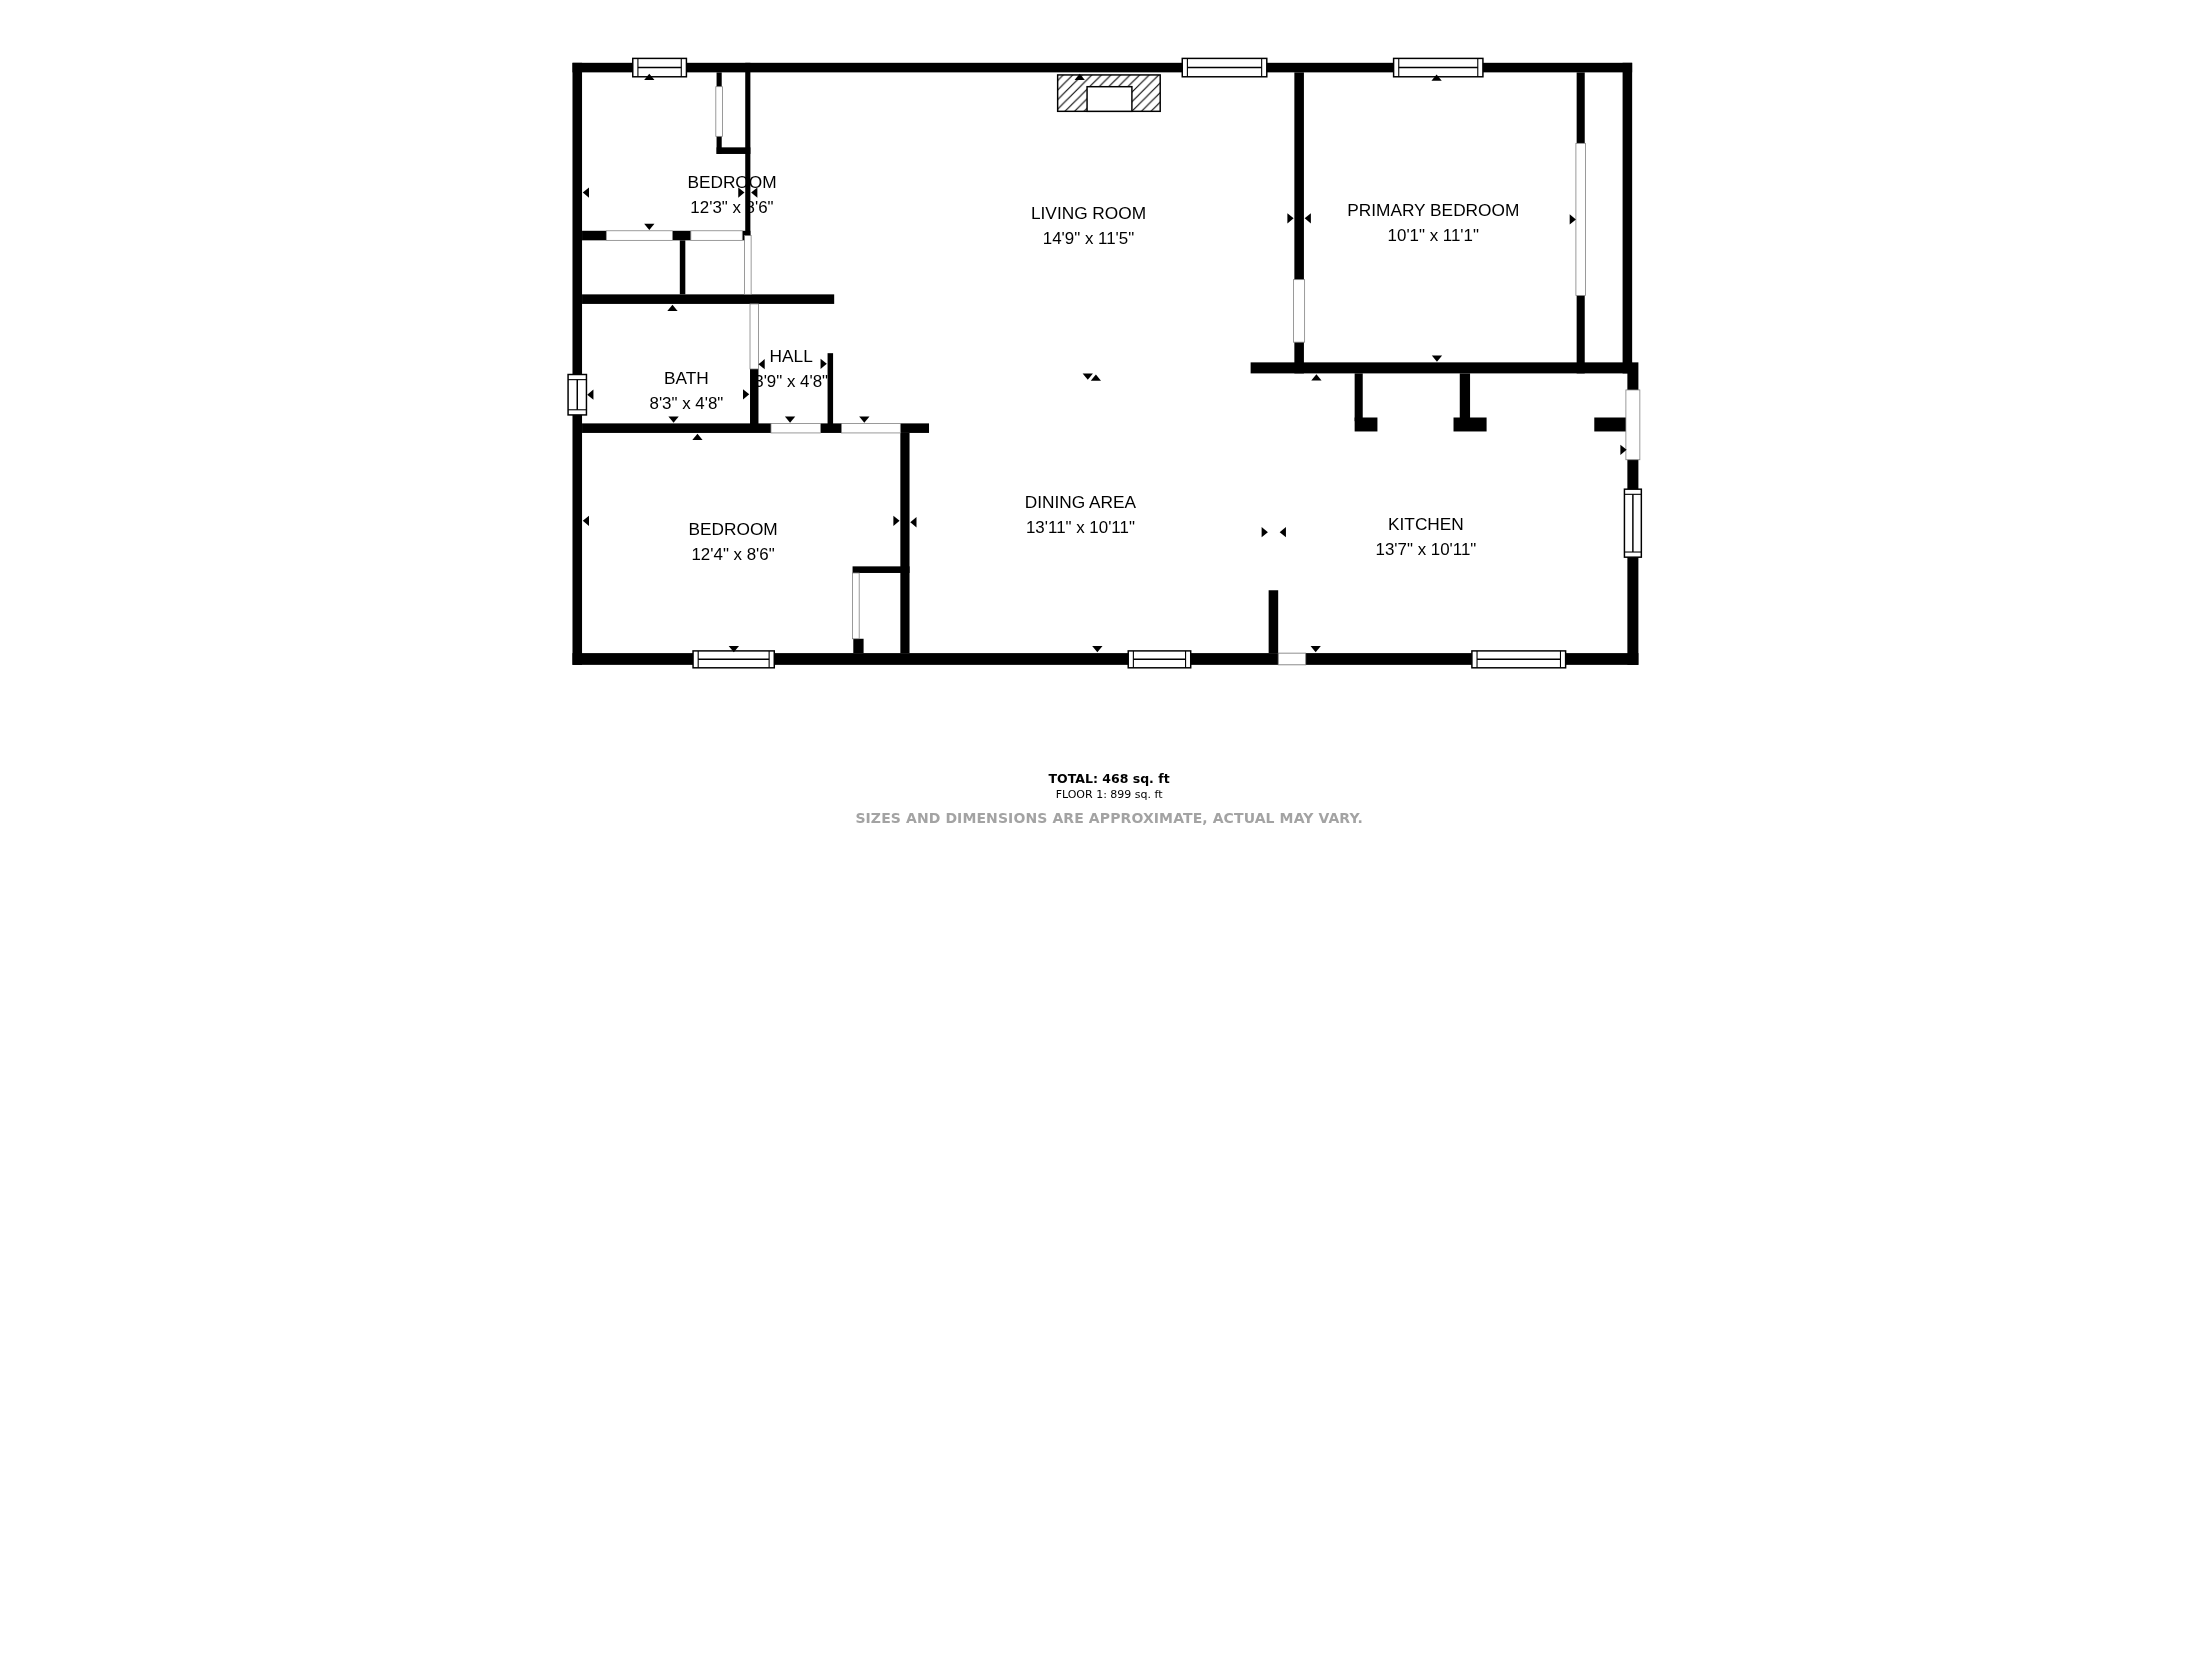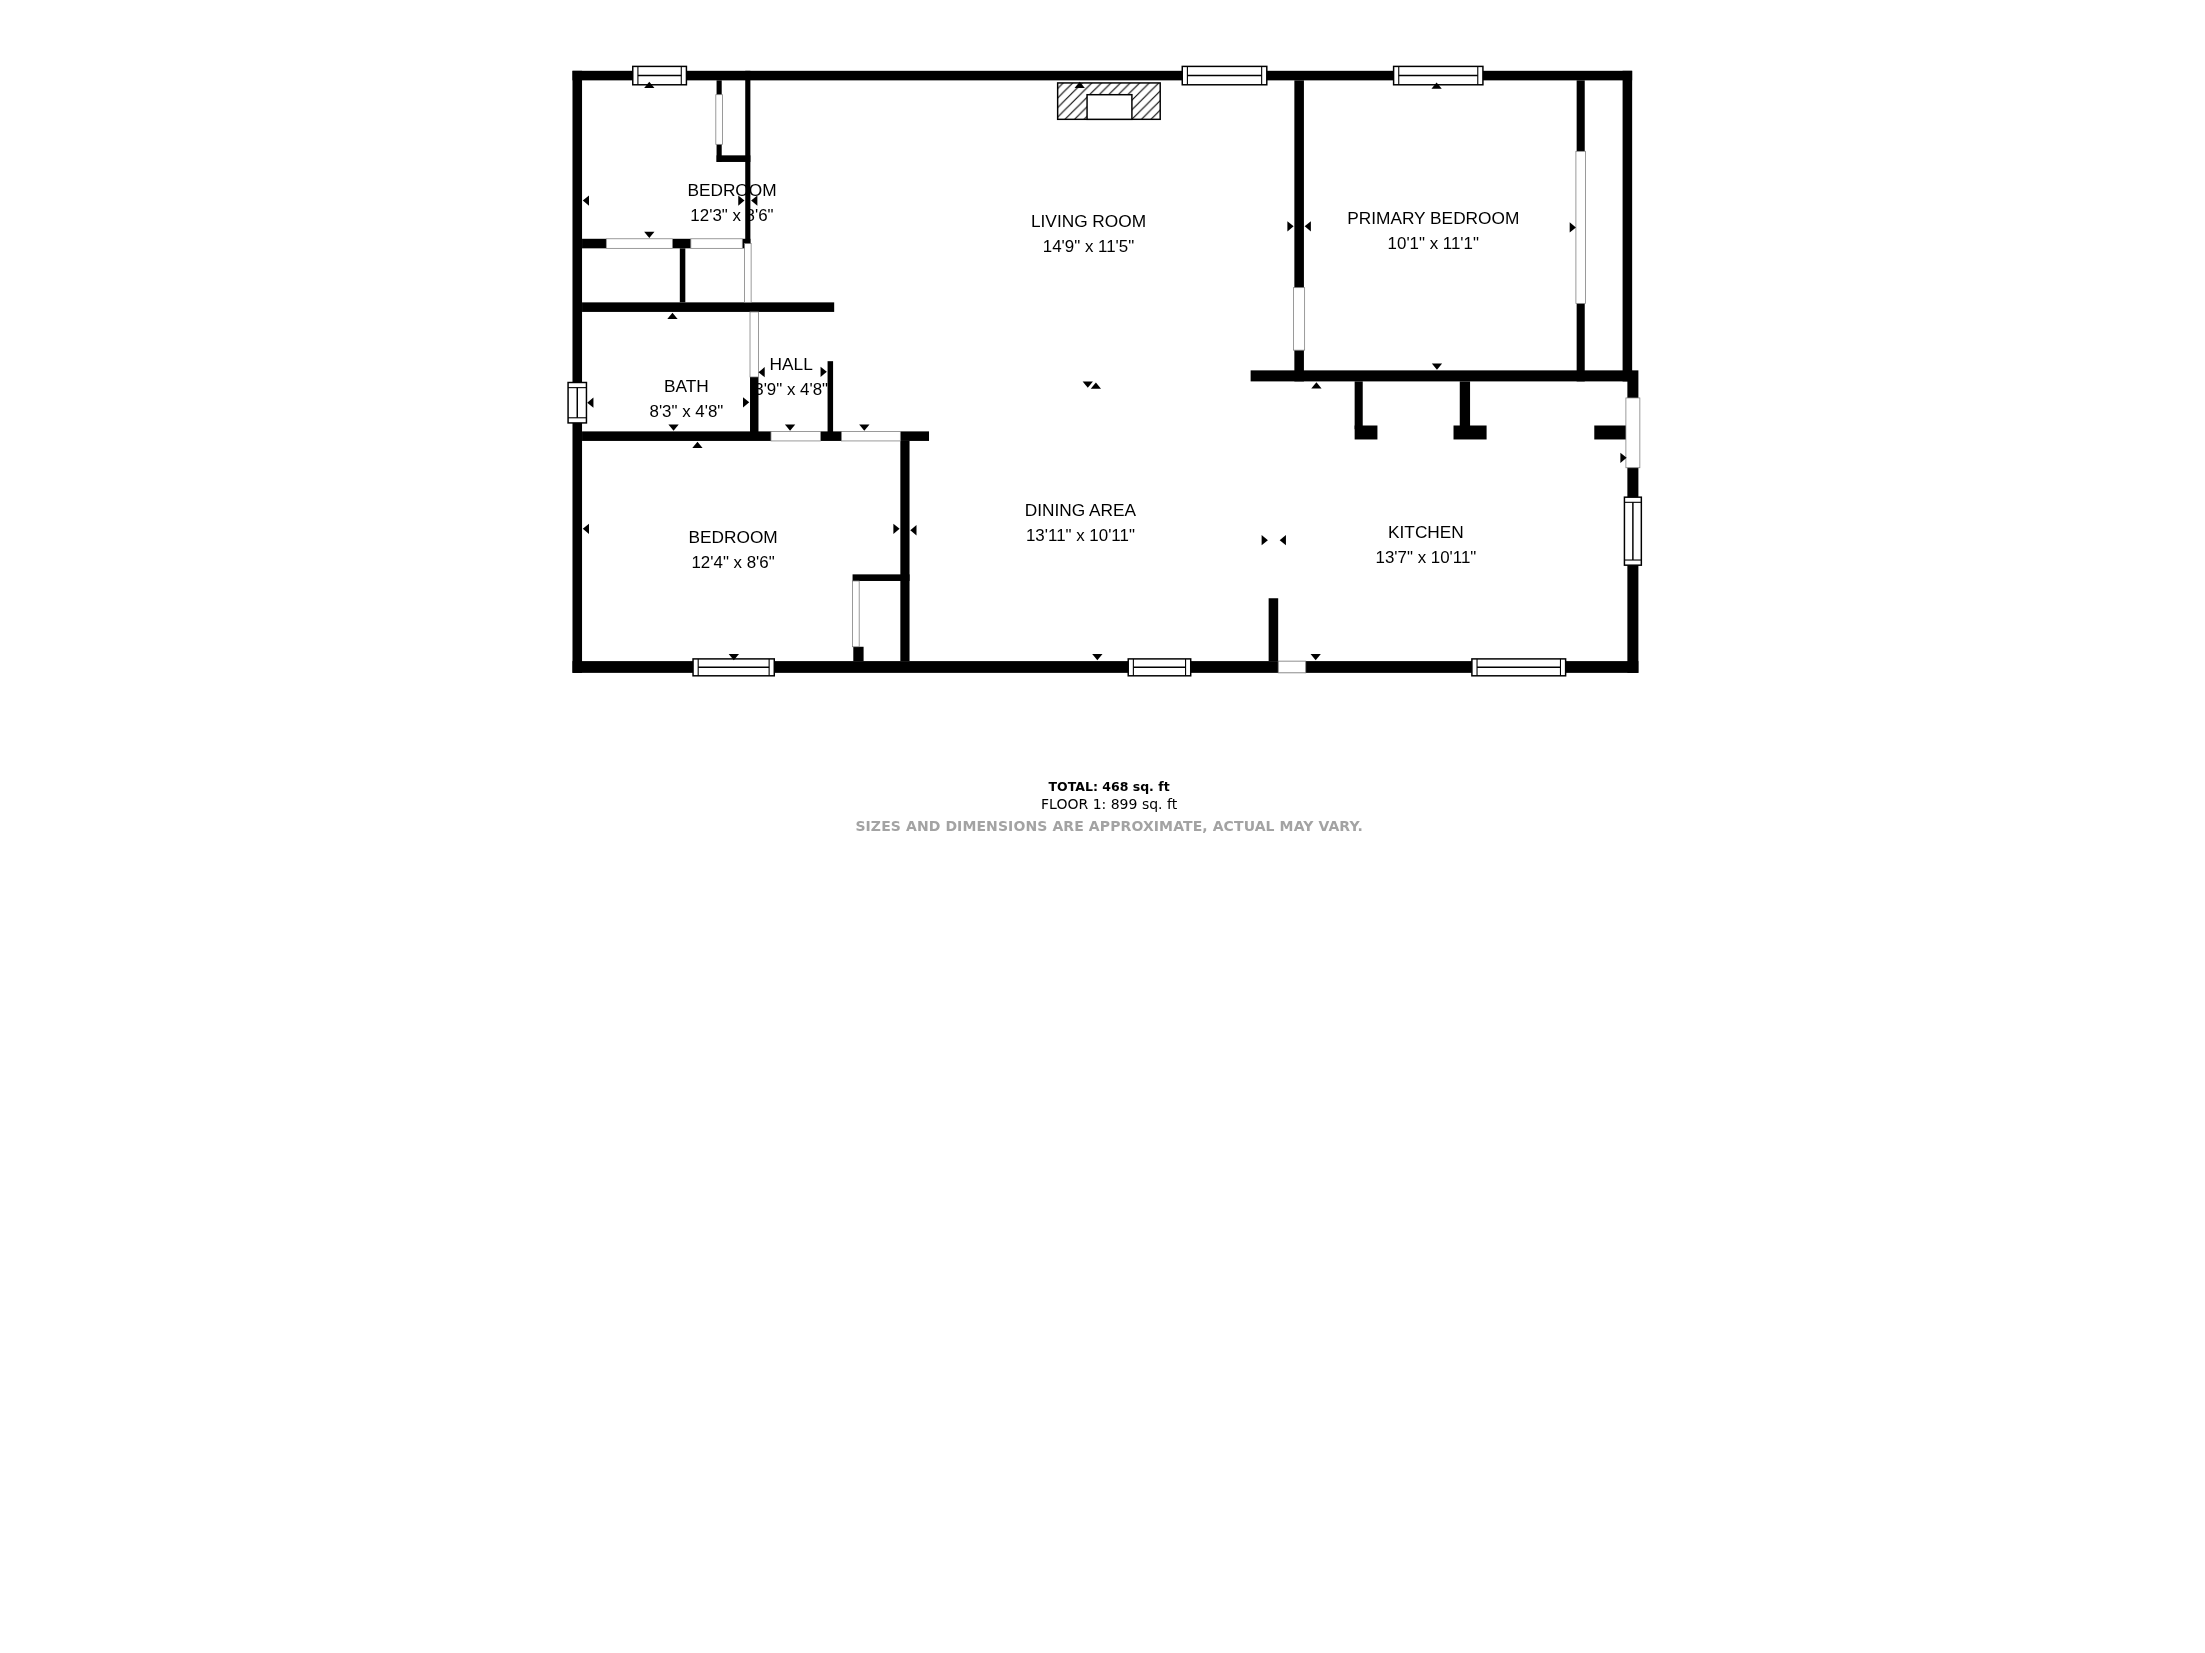--- a/index.html
+++ b/index.html
@@ -1,19 +1,19 @@
 <!DOCTYPE html>
 <html style="font-size:11.8px"><head>
 <meta charset="utf-8">
 <style>
   html,body{margin:0;padding:0;background:#ffffff;}
   .page{
     position:relative;
     width:1103px;height:827px;
-    margin:12px auto;
+    margin:4px auto;
     background:#ffffff;
     font-family:"Liberation Sans", sans-serif;
     overflow:hidden;
   }
   #plan-svg{position:absolute;left:0;top:0;width:100%;height:100%;}
   .room-name, .room-dims{
     font-family:"Liberation Sans", sans-serif;
     fill:#000000;
     text-anchor:middle;
   }
@@ -22,21 +22,21 @@
   .footer{
     position:absolute;
     left:50.6%;
     transform:translateX(-50%);
     text-align:center;
     white-space:nowrap;
     font-family:"DejaVu Sans", sans-serif;
     color:#000;
   }
   .footer-total{top:92.8%;font-size:12.5px;font-weight:bold;}
-  .footer-floor{top:94.8%;font-size:14px;}
+  .footer-floor{top:94.8%;font-size:11px;}
   .footer-disclaimer{top:97.5%;font-size:14px;color:#a3a3a3;letter-spacing:0.1px;font-weight:bold;}
 </style>
 </head>
 <body>
 
 <div class="page">
   <svg id="plan-svg" viewBox="0 0 3000 2250" preserveAspectRatio="xMidYMid meet">
     <defs>
       <pattern id="hatch" patternUnits="userSpaceOnUse" width="26" height="26">
         <rect width="26" height="26" fill="#ffffff"></rect>

